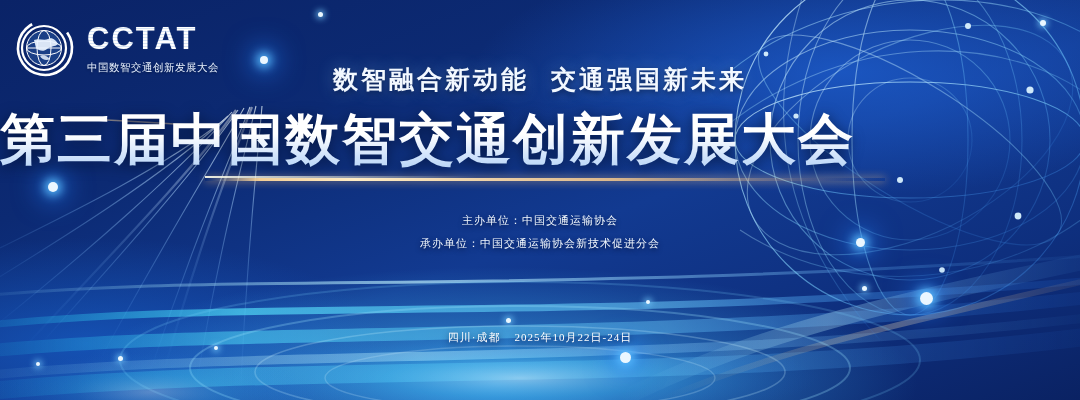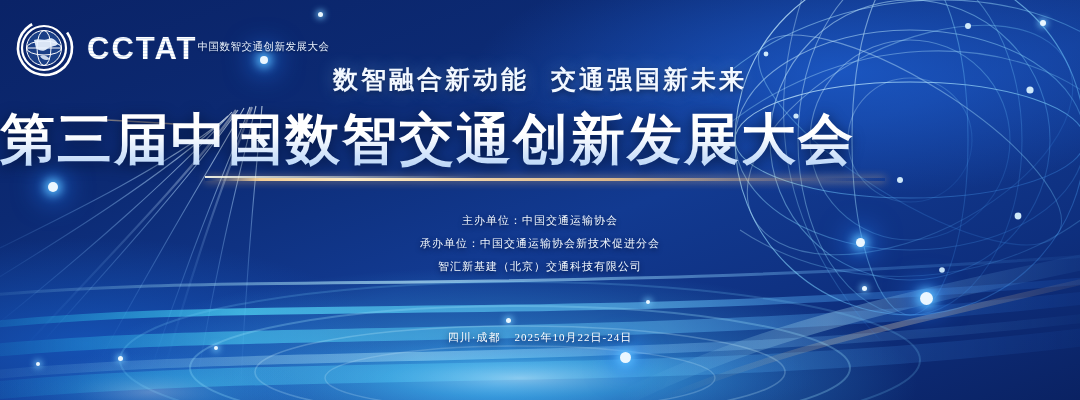--- a/index.html
+++ b/index.html
@@ -19,21 +19,21 @@
   .sphere{position:absolute;right:-40px;top:-70px;width:420px;height:420px;opacity:.95;}
 
   
   .dot{position:absolute;border-radius:50%;background:#eaf7ff;
     box-shadow:0 0 10px 4px rgba(90,190,255,.9),0 0 26px 10px rgba(40,130,255,.55);}
   .dot.sm{box-shadow:0 0 6px 2px rgba(120,205,255,.8);}
 
   
   .logo{position:absolute;left:14px;top:14px;display:flex;align-items:center;gap:7px;}
   .emblem{position:relative;width:66px;height:66px;flex:0 0 auto;}
-  .logo-text{display:flex;flex-direction:row;line-height:1;padding-top:3px;}
+  .logo-text{display:flex;flex-direction:column;line-height:1;padding-top:3px;}
   .cctat{
     font-family:"Liberation Sans","DejaVu Sans",sans-serif;
     font-weight:700;font-size:31px;letter-spacing:2px;color:#fff;
     background:repeating-linear-gradient(180deg,#ffffff 0 2px,#c3d8f2 2px 3px);
     -webkit-background-clip:text;background-clip:text;color:transparent;
     text-shadow:0 0 1px rgba(255,255,255,.35);
   }
   .cctat-sub{
     font-size:10.5px;color:#e8f1ff;letter-spacing:.5px;margin-top:9px;
     white-space:nowrap;text-shadow:0 1px 2px rgba(0,20,60,.8);
@@ -236,21 +236,20 @@
       <span>数智融合新动能</span><span class="gap"></span><span>交通强国新未来</span>
     </div>
 
     <div class="title">第三届中国数智交通创新发展大会</div>
 
     <div class="divider"></div>
 
     <div class="orgs">
       <div>主办单位：中国交通运输协会</div>
       <div>承办单位：中国交通运输协会新技术促进分会</div>
-      <div>智汇新基建（北京）交通科技有限公司</div>
     </div>
 
     <div class="footer">
       <span>四川·成都</span><span class="sp"></span><span>2025年10月22日-24日</span>
     </div>
   </div>
 
 </div>
 
 </body></html>

